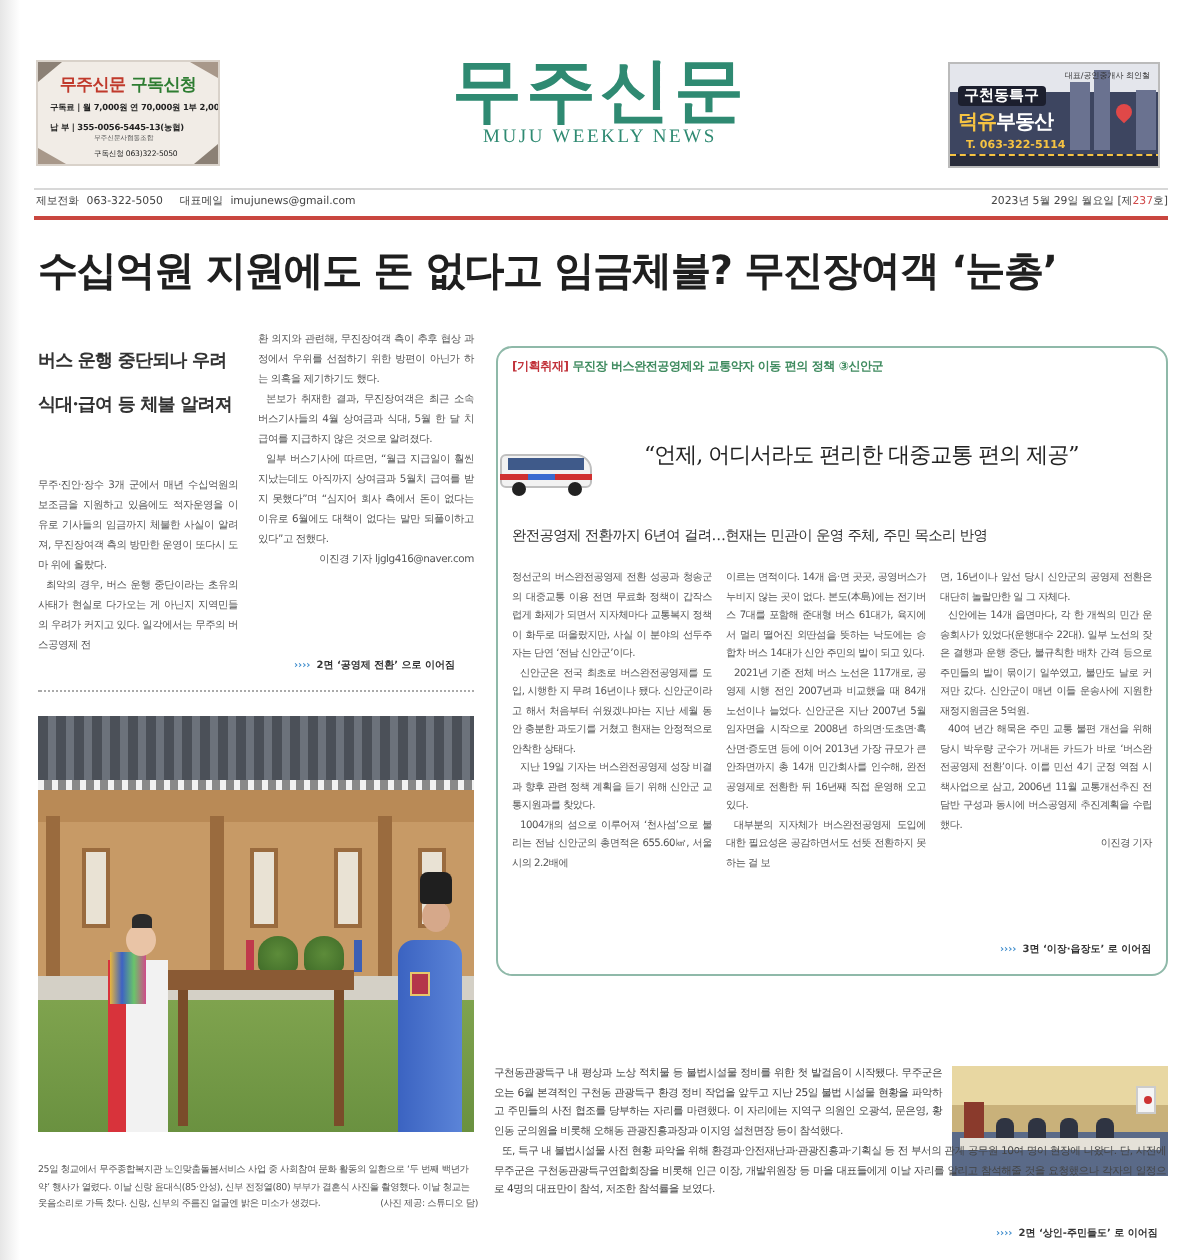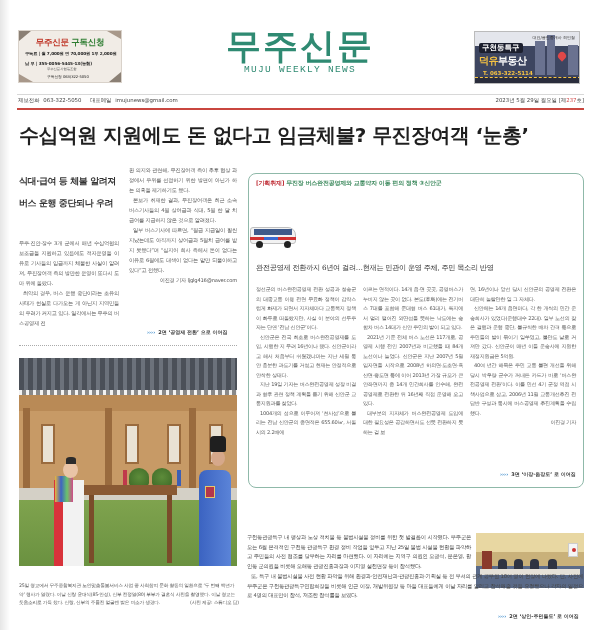--- a/index.html
+++ b/index.html
@@ -3,36 +3,36 @@
 <meta charset="utf-8">
 <style>
   * { box-sizing: border-box; margin: 0; padding: 0; }
   html, body { width: 600px; height: 630px; overflow: hidden; background: #ffffff; }
   body { font-family: "DejaVu Sans", "Liberation Sans", sans-serif; color: #333; position: relative; }
 
   .page { position: absolute; left: 0; top: 0; width: 600px; height: 630px; background: #fff; }
   .page-shadow { position: absolute; left: 0; top: 0; width: 10px; height: 630px; background: linear-gradient(90deg,#e6e6e6,#fff); }
 
   
-  .sub-ad { position: absolute; left: 18px; top: 30px; width: 104px; height: 53px; background: #f1ece6; border: 1px solid #d9d2ca; overflow: hidden; }
+  .sub-ad { position: absolute; left: 18px; top: 30px; width: 92px; height: 53px; background: #f1ece6; border: 1px solid #d9d2ca; overflow: hidden; }
   .sub-ad .corner-tl { position: absolute; left: 0; top: 0; width: 0; height: 0; border-top: 10px solid #8b8075; border-right: 12px solid transparent; }
   .sub-ad .corner-tr { position: absolute; right: 0; top: 0; width: 0; height: 0; border-top: 8px solid #a8988a; border-left: 14px solid transparent; }
   .sub-ad .corner-br { position: absolute; right: 0; bottom: 0; width: 0; height: 0; border-bottom: 10px solid #8b8075; border-left: 12px solid transparent; }
   .sub-ad .corner-bl { position: absolute; left: 0; bottom: 0; width: 0; height: 0; border-bottom: 8px solid #a8988a; border-right: 14px solid transparent; }
   .sub-ad .title { position: absolute; left: 0; right: 0; top: 6px; text-align: center; font-size: 8.5px; font-weight: bold; color: #c0392b; letter-spacing: -0.3px; }
   .sub-ad .title .green { color: #2e7d32; }
   .sub-ad .line { position: absolute; left: 6px; font-size: 4.2px; color: #222; white-space: nowrap; letter-spacing: -0.1px; }
   .sub-ad .l1 { top: 20px; font-weight: bold; }
   .sub-ad .l2 { top: 30px; font-weight: bold; }
   .sub-ad .l3 { top: 36px; left: 28px; font-size: 3.4px; color: #555; }
   .sub-ad .l4 { top: 43px; left: 28px; font-size: 3.8px; }
 
   .logo { position: absolute; left: 212px; top: 27px; width: 176px; text-align: center; }
   .logo .ko { font-family: "DejaVu Serif", "Liberation Serif", serif; font-size: 35px; font-weight: bold; color: #2f8a72; letter-spacing: 2px; line-height: 38px; }
-  .logo .en { font-family: Liberation Mono, monospace; font-size: 9.5px; color: #2f8a72; letter-spacing: 1.3px; margin-top: -1px; }
+  .logo .en { font-family: Liberation Serif, serif; font-size: 9.5px; color: #2f8a72; letter-spacing: 1.3px; margin-top: -1px; }
 
   .realty-ad { position: absolute; left: 474px; top: 31px; width: 106px; height: 53px; background: #3d4560; overflow: hidden; border: 1px solid #bbb; }
   .realty-ad .sky { position: absolute; left: 0; top: 0; width: 106px; height: 14px; background: #e4e6ec; }
   .realty-ad .bldg { position: absolute; bottom: 8px; background: #6a7290; }
   .realty-ad .owner { position: absolute; right: 4px; top: 3px; font-size: 4px; color: #333; white-space: nowrap; }
   .realty-ad .label1 { position: absolute; left: 4px; top: 11px; font-size: 7.5px; font-weight: bold; color: #fff; background: #1c1f2e; padding: 0 3px; border-radius: 2px; white-space: nowrap; }
   .realty-ad .label2 { position: absolute; left: 4px; top: 22px; font-size: 10px; font-weight: bold; color: #f6c342; white-space: nowrap; letter-spacing: -0.5px; }
   .realty-ad .label2 .w { color: #ffffff; }
   .realty-ad .tel { position: absolute; left: 8px; top: 38px; font-size: 5.5px; font-weight: bold; color: #f6c342; white-space: nowrap; }
   .realty-ad .pin { position: absolute; left: 83px; top: 20px; width: 8px; height: 8px; background: #e04848; border-radius: 50% 50% 50% 0; transform: rotate(-45deg); }
@@ -169,22 +169,22 @@
   </div>
   <div class="issue">
     <span>2023년 5월 29일 월요일</span>
     <span>[제</span><span class="num">237</span><span>호]</span>
   </div>
   <div class="red-rule"></div>
 
   <div class="headline">수십억원 지원에도 돈 없다고 임금체불? 무진장여객 ‘눈총’</div>
 
   <div class="lead-sub">
+    <div>버스 운행 중단되나 우려</div>
     <div>식대·급여 등 체불 알려져</div>
-    <div>버스 운행 중단되나 우려</div>
   </div>
   <div class="lead-body">
     <p>무주·진안·장수 3개 군에서 매년 수십억원의 보조금을 지원하고 있음에도 적자운영을 이유로 기사들의 임금까지 체불한 사실이 알려져, 무진장여객 측의 방만한 운영이 또다시 도마 위에 올랐다.</p>
     <p>최악의 경우, 버스 운행 중단이라는 초유의 사태가 현실로 다가오는 게 아닌지 지역민들의 우려가 커지고 있다. 일각에서는 무주의 버스공영제 전</p>
   </div>
   <div class="lead-body2">
     <p>환 의지와 관련해, 무진장여객 측이 추후 협상 과정에서 우위를 선점하기 위한 방편이 아닌가 하는 의혹을 제기하기도 했다.</p>
     <p>본보가 취재한 결과, 무진장여객은 최근 소속 버스기사들의 4월 상여금과 식대, 5월 한 달 치 급여를 지급하지 않은 것으로 알려졌다.</p>
     <p>일부 버스기사에 따르면, “월급 지급일이 훨씬 지났는데도 아직까지 상여금과 5월치 급여를 받지 못했다”며 “심지어 회사 측에서 돈이 없다는 이유로 6월에도 대책이 없다는 말만 되풀이하고 있다”고 전했다.</p>
     <div class="byline">이진경 기자 ljglg416@naver.com</div>
@@ -230,20 +230,21 @@
 
   <div class="report-box"></div>
   <div class="report-kicker"><span>[기획취재]</span> <span class="series">무진장 버스완전공영제와 교통약자 이동 편의 정책 ③신안군</span></div>
   <div class="bus">
     <div class="body"></div>
     <div class="window"></div>
     <div class="stripe"></div>
     <div class="wheel" style="left:6px;"></div>
     <div class="wheel" style="left:34px;"></div>
   </div>
+  <div class="report-quote">“언제, 어디서라도 편리한 대중교통 편의 제공”</div>
   <div class="report-sub">완전공영제 전환까지 6년여 걸려…현재는 민관이 운영 주체, 주민 목소리 반영</div>
 
   <div class="rcol rcol1">
     <p>정선군의 버스완전공영제 전환 성공과 청송군의 대중교통 이용 전면 무료화 정책이 갑작스럽게 화제가 되면서 지자체마다 교통복지 정책이 화두로 떠올랐지만, 사실 이 분야의 선두주자는 단연 ‘전남 신안군’이다.</p>
     <p>신안군은 전국 최초로 버스완전공영제를 도입, 시행한 지 무려 16년이나 됐다. 신안군이라고 해서 처음부터 쉬웠겠냐마는 지난 세월 동안 충분한 과도기를 거쳤고 현재는 안정적으로 안착한 상태다.</p>
     <p>지난 19일 기자는 버스완전공영제 성장 비결과 향후 관련 정책 계획을 듣기 위해 신안군 교통지원과를 찾았다.</p>
     <p>1004개의 섬으로 이루어져 ‘천사섬’으로 불리는 전남 신안군의 총면적은 655.60㎢, 서울시의 2.2배에</p>
   </div>
   <div class="rcol rcol2">
     <p>이르는 면적이다. 14개 읍·면 곳곳, 공영버스가 누비지 않는 곳이 없다. 본도(本島)에는 전기버스 7대를 포함해 준대형 버스 61대가, 육지에서 멀리 떨어진 외딴섬을 뜻하는 낙도에는 승합차 버스 14대가 신안 주민의 발이 되고 있다.</p>

